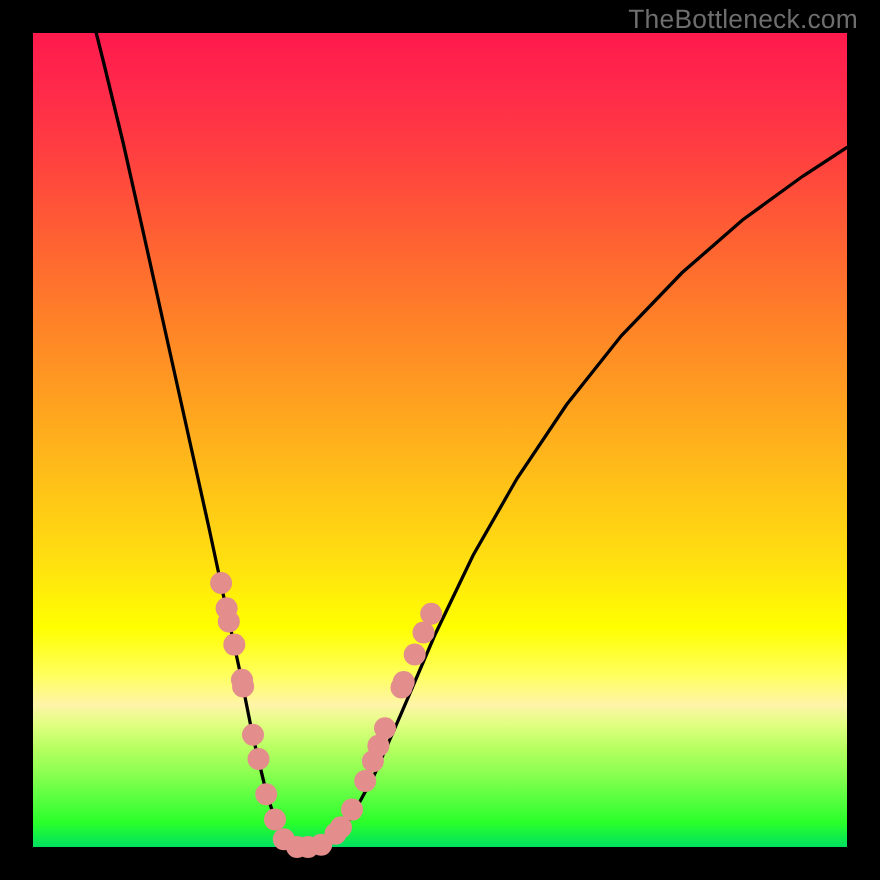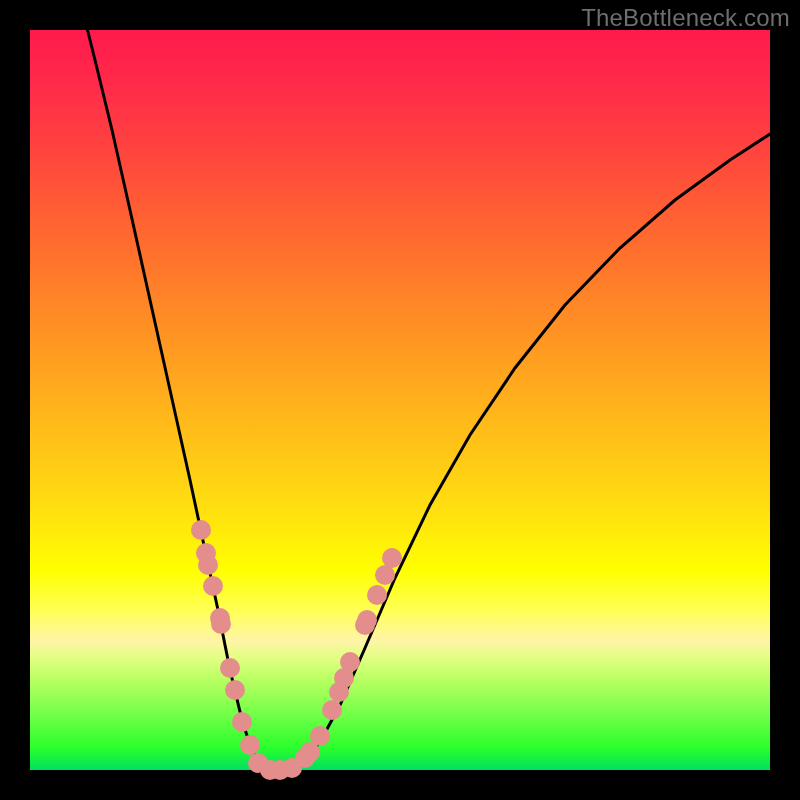--- a/index.html
+++ b/index.html
@@ -38,21 +38,21 @@
       #b5ff60 88%,
       #8aff50 91%,
       #5aff40 94%,
       #2aff2a 97%,
       #00e060 100%
     );
   }
   .watermark {
     position: absolute;
     top: 4px;
-    right: 10px;
+    right: 20px;
     font-family: Arial, Helvetica, sans-serif;
     font-size: 24px;
     font-weight: 500;
     color: #6e6e6e;
     letter-spacing: 0.2px;
   }
   svg.plot {
     position: absolute;
     left: 30px;
     top: 30px;

